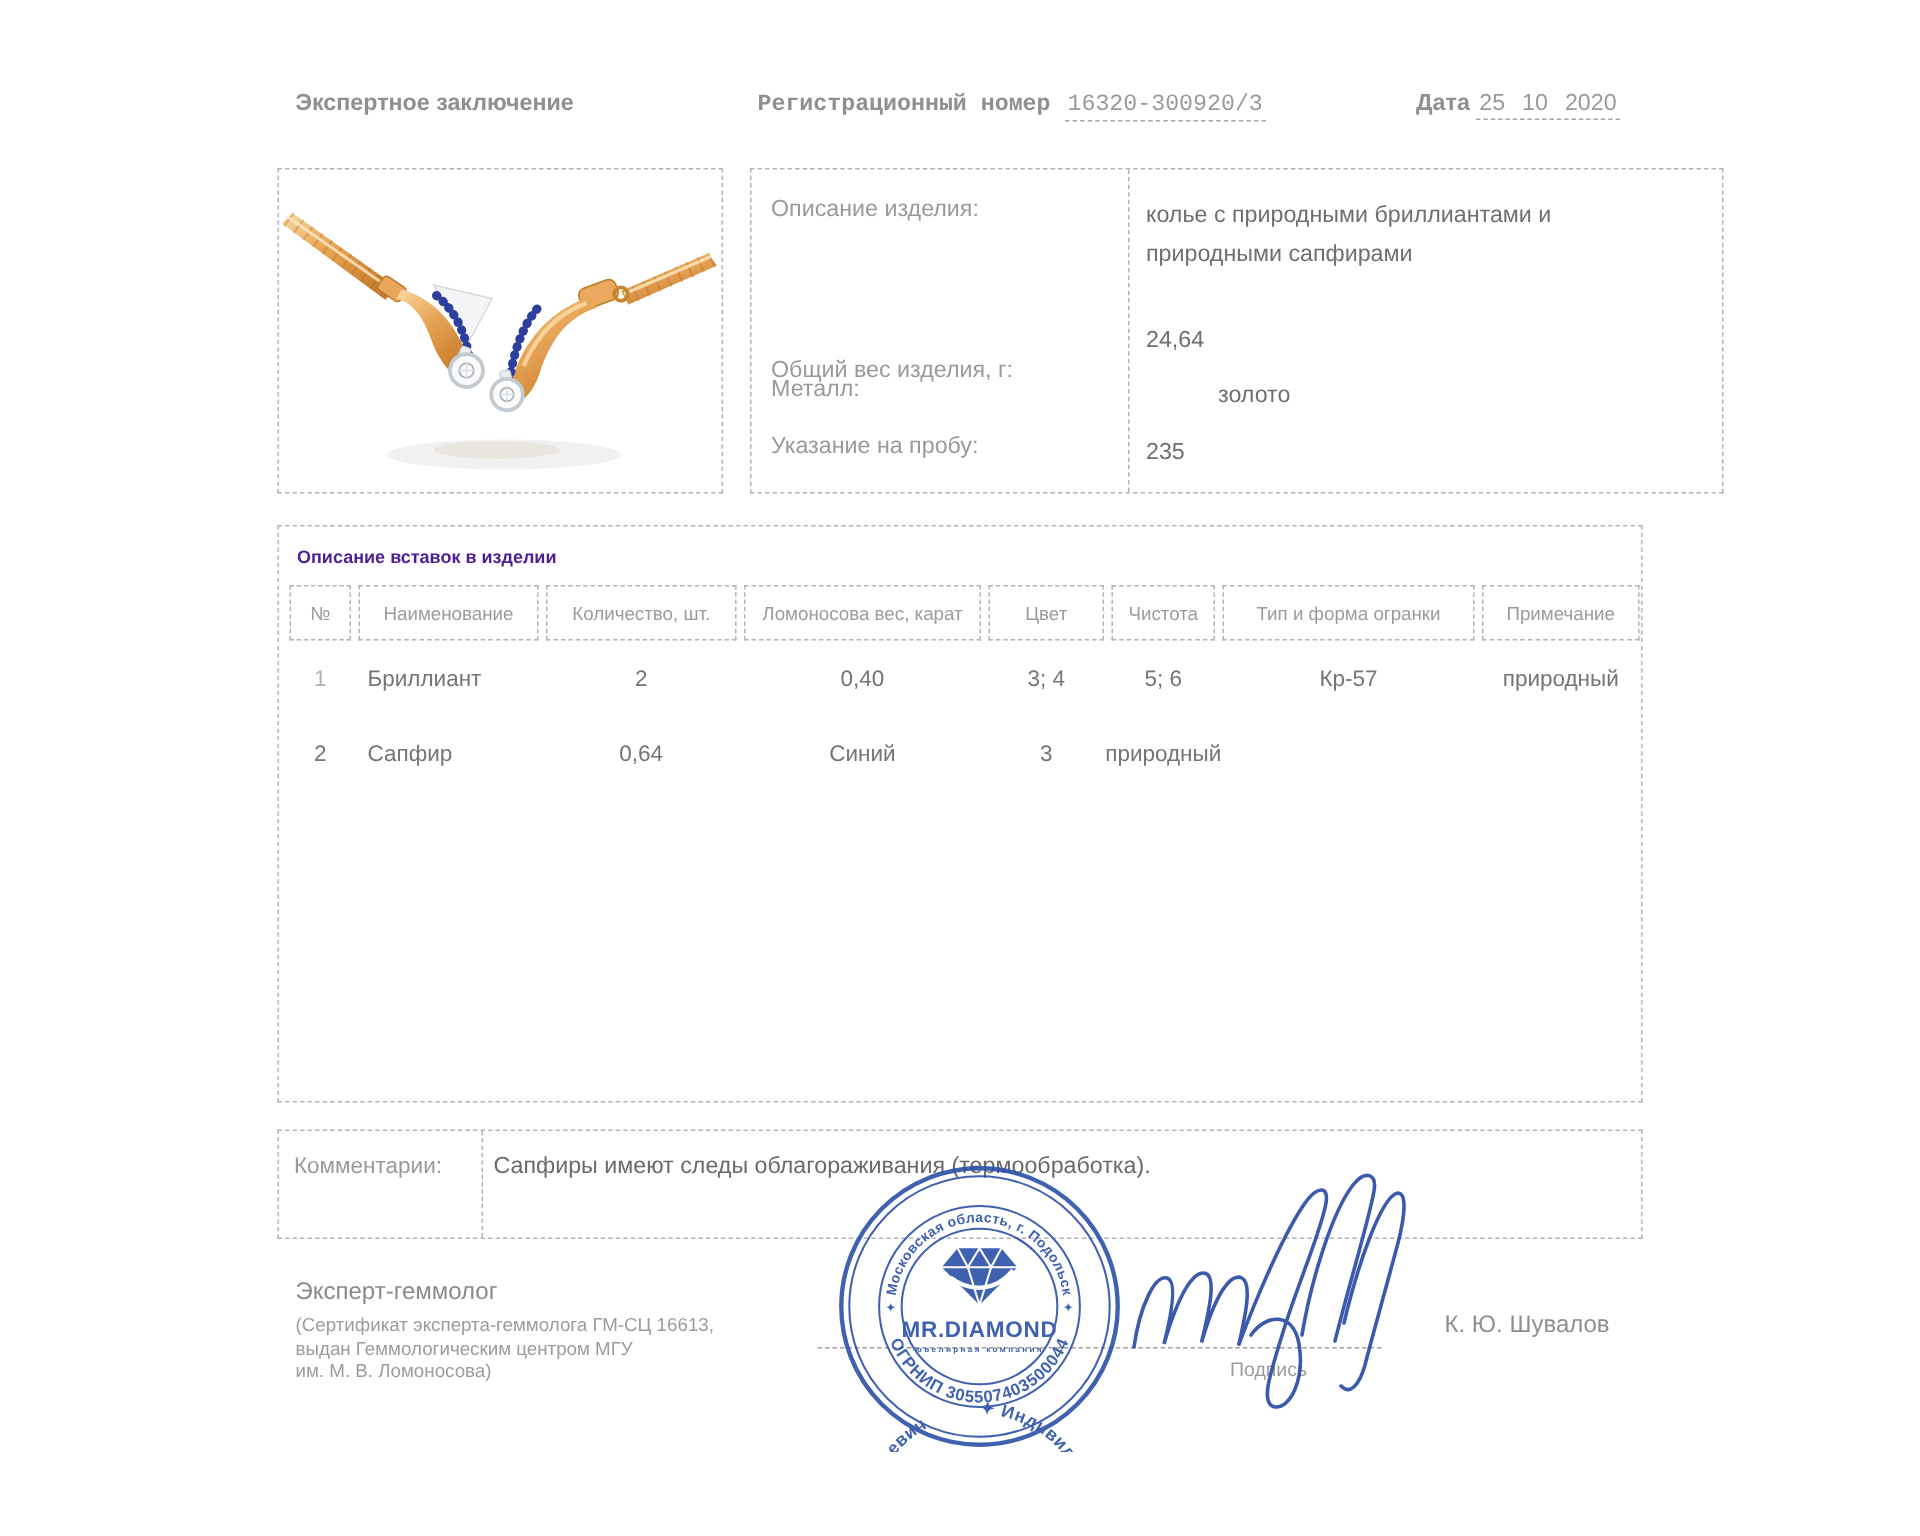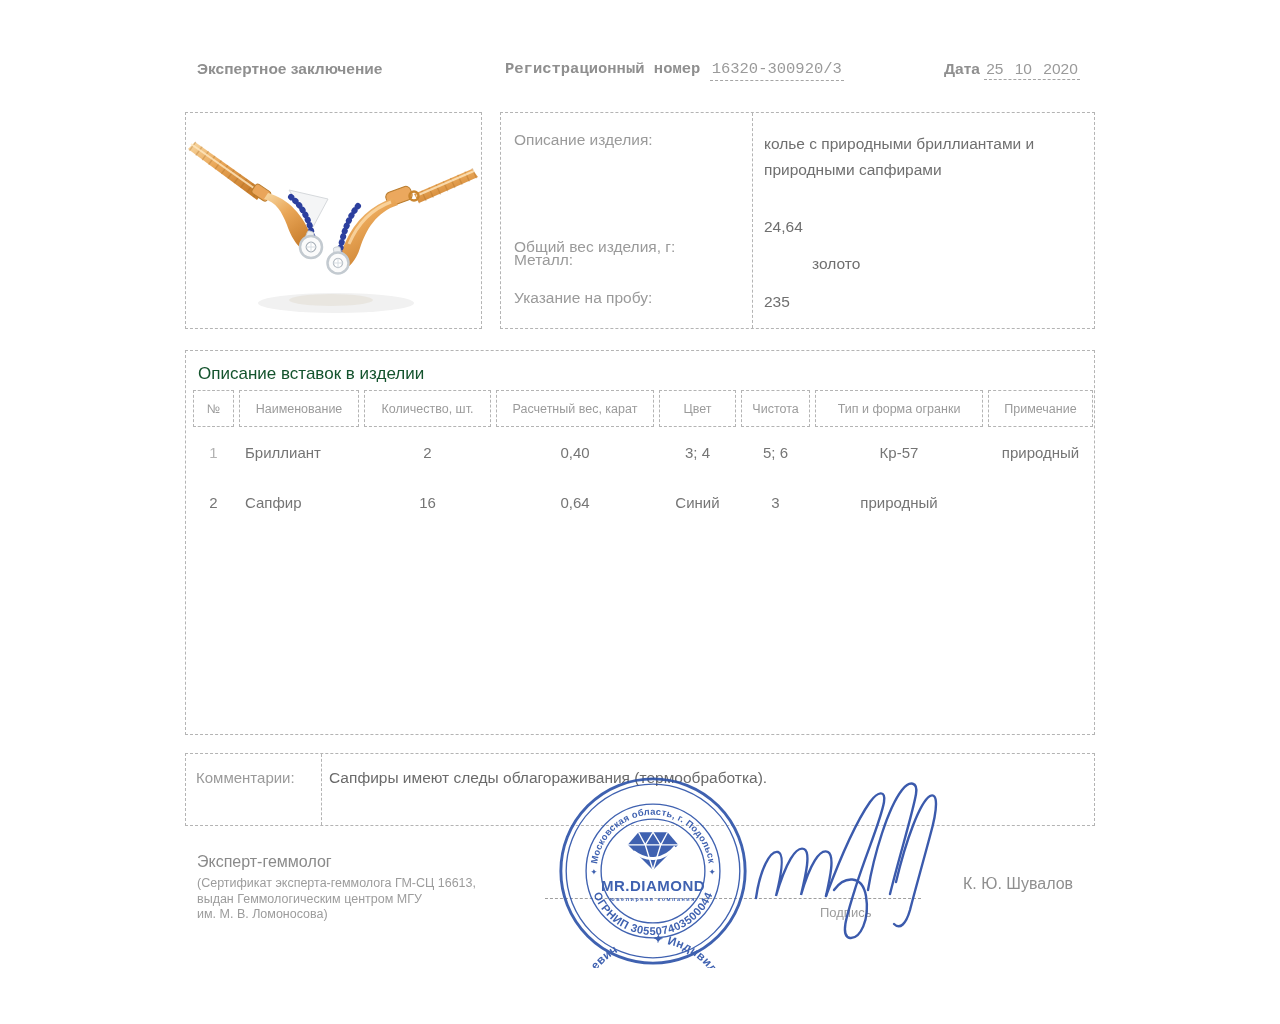--- a/index.html
+++ b/index.html
@@ -11,21 +11,21 @@
   }
   .abs { position:absolute; }
   .dash-box { position:absolute; border:1px dashed #b4b4b4; }
   .hdr-text { font-size:15.5px; font-weight:bold; color:#8f8f8f; white-space:nowrap; }
   .hdr-val { font-weight:normal; color:#9a9a9a; border-bottom:1px dashed #a5a5a5; padding:0 2px 2px 2px; }
   .date-val { word-spacing:7px; }
 
   .field-label { position:absolute; left:13px; font-size:15.5px; color:#9a9a9a; white-space:nowrap; }
   .field-value { position:absolute; left:263px; font-size:15.5px; color:#6f6f6f; width:320px; line-height:26px; }
 
-  .section-title { position:absolute; left:12px; top:13px; font-size:17px; color:#14532d; }
+  .section-title { position:absolute; left:12px; top:13px; font-size:12px; color:#4c1d95;font-weight:bold; }
 
   .thead { position:absolute; left:7px; top:39px; display:grid;
     grid-template-columns:41px 120px 127px 158px 77px 69px 168px 105px; column-gap:5px; }
   .th { border:1px dashed #b4b4b4; height:37px; display:flex; align-items:center; justify-content:center;
     font-size:12.5px; color:#9b9b9b; white-space:nowrap; }
   .tbody { position:absolute; left:7px; top:76px; display:grid;
     grid-template-columns:41px 120px 127px 158px 77px 69px 168px 105px; column-gap:5px; grid-auto-rows:50px; }
   .td { display:flex; align-items:center; justify-content:center; font-size:15px; color:#757575; white-space:nowrap; }
   .td.name { justify-content:flex-start; padding-left:6px; }
   .tbody .td.num0 { color:#b3b3b3; }
@@ -95,58 +95,57 @@
       <circle cx="125" cy="134" r="4.8" fill="#ffffff" stroke="#aab2ba" stroke-width="1.2"></circle>
       <path d="M 125,128 L 125,140 M 119,134 L 131,134" stroke="#d7dde2" stroke-width="1"></path>
 
       <rect x="148" y="134" width="7" height="10" rx="2" transform="rotate(-12 151 139)" fill="#eceef0" stroke="#c2c8cd" stroke-width="0.8"></rect>
       <circle cx="152" cy="150" r="10.5" fill="#fbfbfb" stroke="#c3cad0" stroke-width="2.5"></circle>
       <circle cx="152" cy="150" r="4.5" fill="#ffffff" stroke="#aab2ba" stroke-width="1.2"></circle>
       <path d="M 152,144.5 L 152,155.5 M 146.5,150 L 157.5,150" stroke="#d7dde2" stroke-width="1"></path>
     </svg>
   </div>
 
-  <div class="dash-box" style="left:500px; top:112px; width:595px; height:217px;">
+  <div class="dash-box" style="left:500px; top:112px; width:649px; height:217px;">
     <div class="abs" style="left:251px; top:0; bottom:0; border-left:1px dashed #b4b4b4;"></div>
     <div class="field-label" style="top:18px;">Описание изделия:</div>
     <div class="field-value" style="top:18px;">колье с природными бриллиантами и природными сапфирами</div>
     <div class="field-label" style="top:101px;margin-top:24px;">Общий вес изделия, г:</div>
     <div class="field-value" style="top:101px;">24,64</div>
     <div class="field-label" style="top:138px;">Металл:</div>
     <div class="field-value" style="top:138px;margin-left:48px;">золото</div>
     <div class="field-label" style="top:176px;text-align:center;">Указание на пробу:</div>
     <div class="field-value" style="top:176px;">235</div>
   </div>
 
   <div class="dash-box" style="left:185px; top:350px; width:910px; height:385px;">
     <div class="section-title">Описание вставок в изделии</div>
     <div class="thead">
       <div class="th">№</div>
       <div class="th">Наименование</div>
       <div class="th">Количество, шт.</div>
-      <div class="th">Расчетный вес, карат</div>
+      <div class="th">Ломоносова вес, карат</div>
       <div class="th">Цвет</div>
       <div class="th">Чистота</div>
       <div class="th">Тип и форма огранки</div>
       <div class="th">Примечание</div>
     </div>
     <div class="tbody">
 
       <div class="td num0">1</div>
       <div class="td name">Бриллиант</div>
       <div class="td">2</div>
       <div class="td">0,40</div>
       <div class="td">3; 4</div>
       <div class="td">5; 6</div>
       <div class="td">Кр-57</div>
       <div class="td">природный</div>
 
       <div class="td">2</div>
       <div class="td name">Сапфир</div>
-      <div class="td">16</div>
       <div class="td">0,64</div>
       <div class="td">Синий</div>
       <div class="td">3</div>
       <div class="td">природный</div>
     </div>
   </div>
 
   <div class="dash-box" style="left:185px; top:753px; width:910px; height:73px;">
     <div class="abs" style="left:135px; top:0; bottom:0; border-left:1px dashed #b4b4b4;"></div>
     <div class="comment-label">Комментарии:</div>

